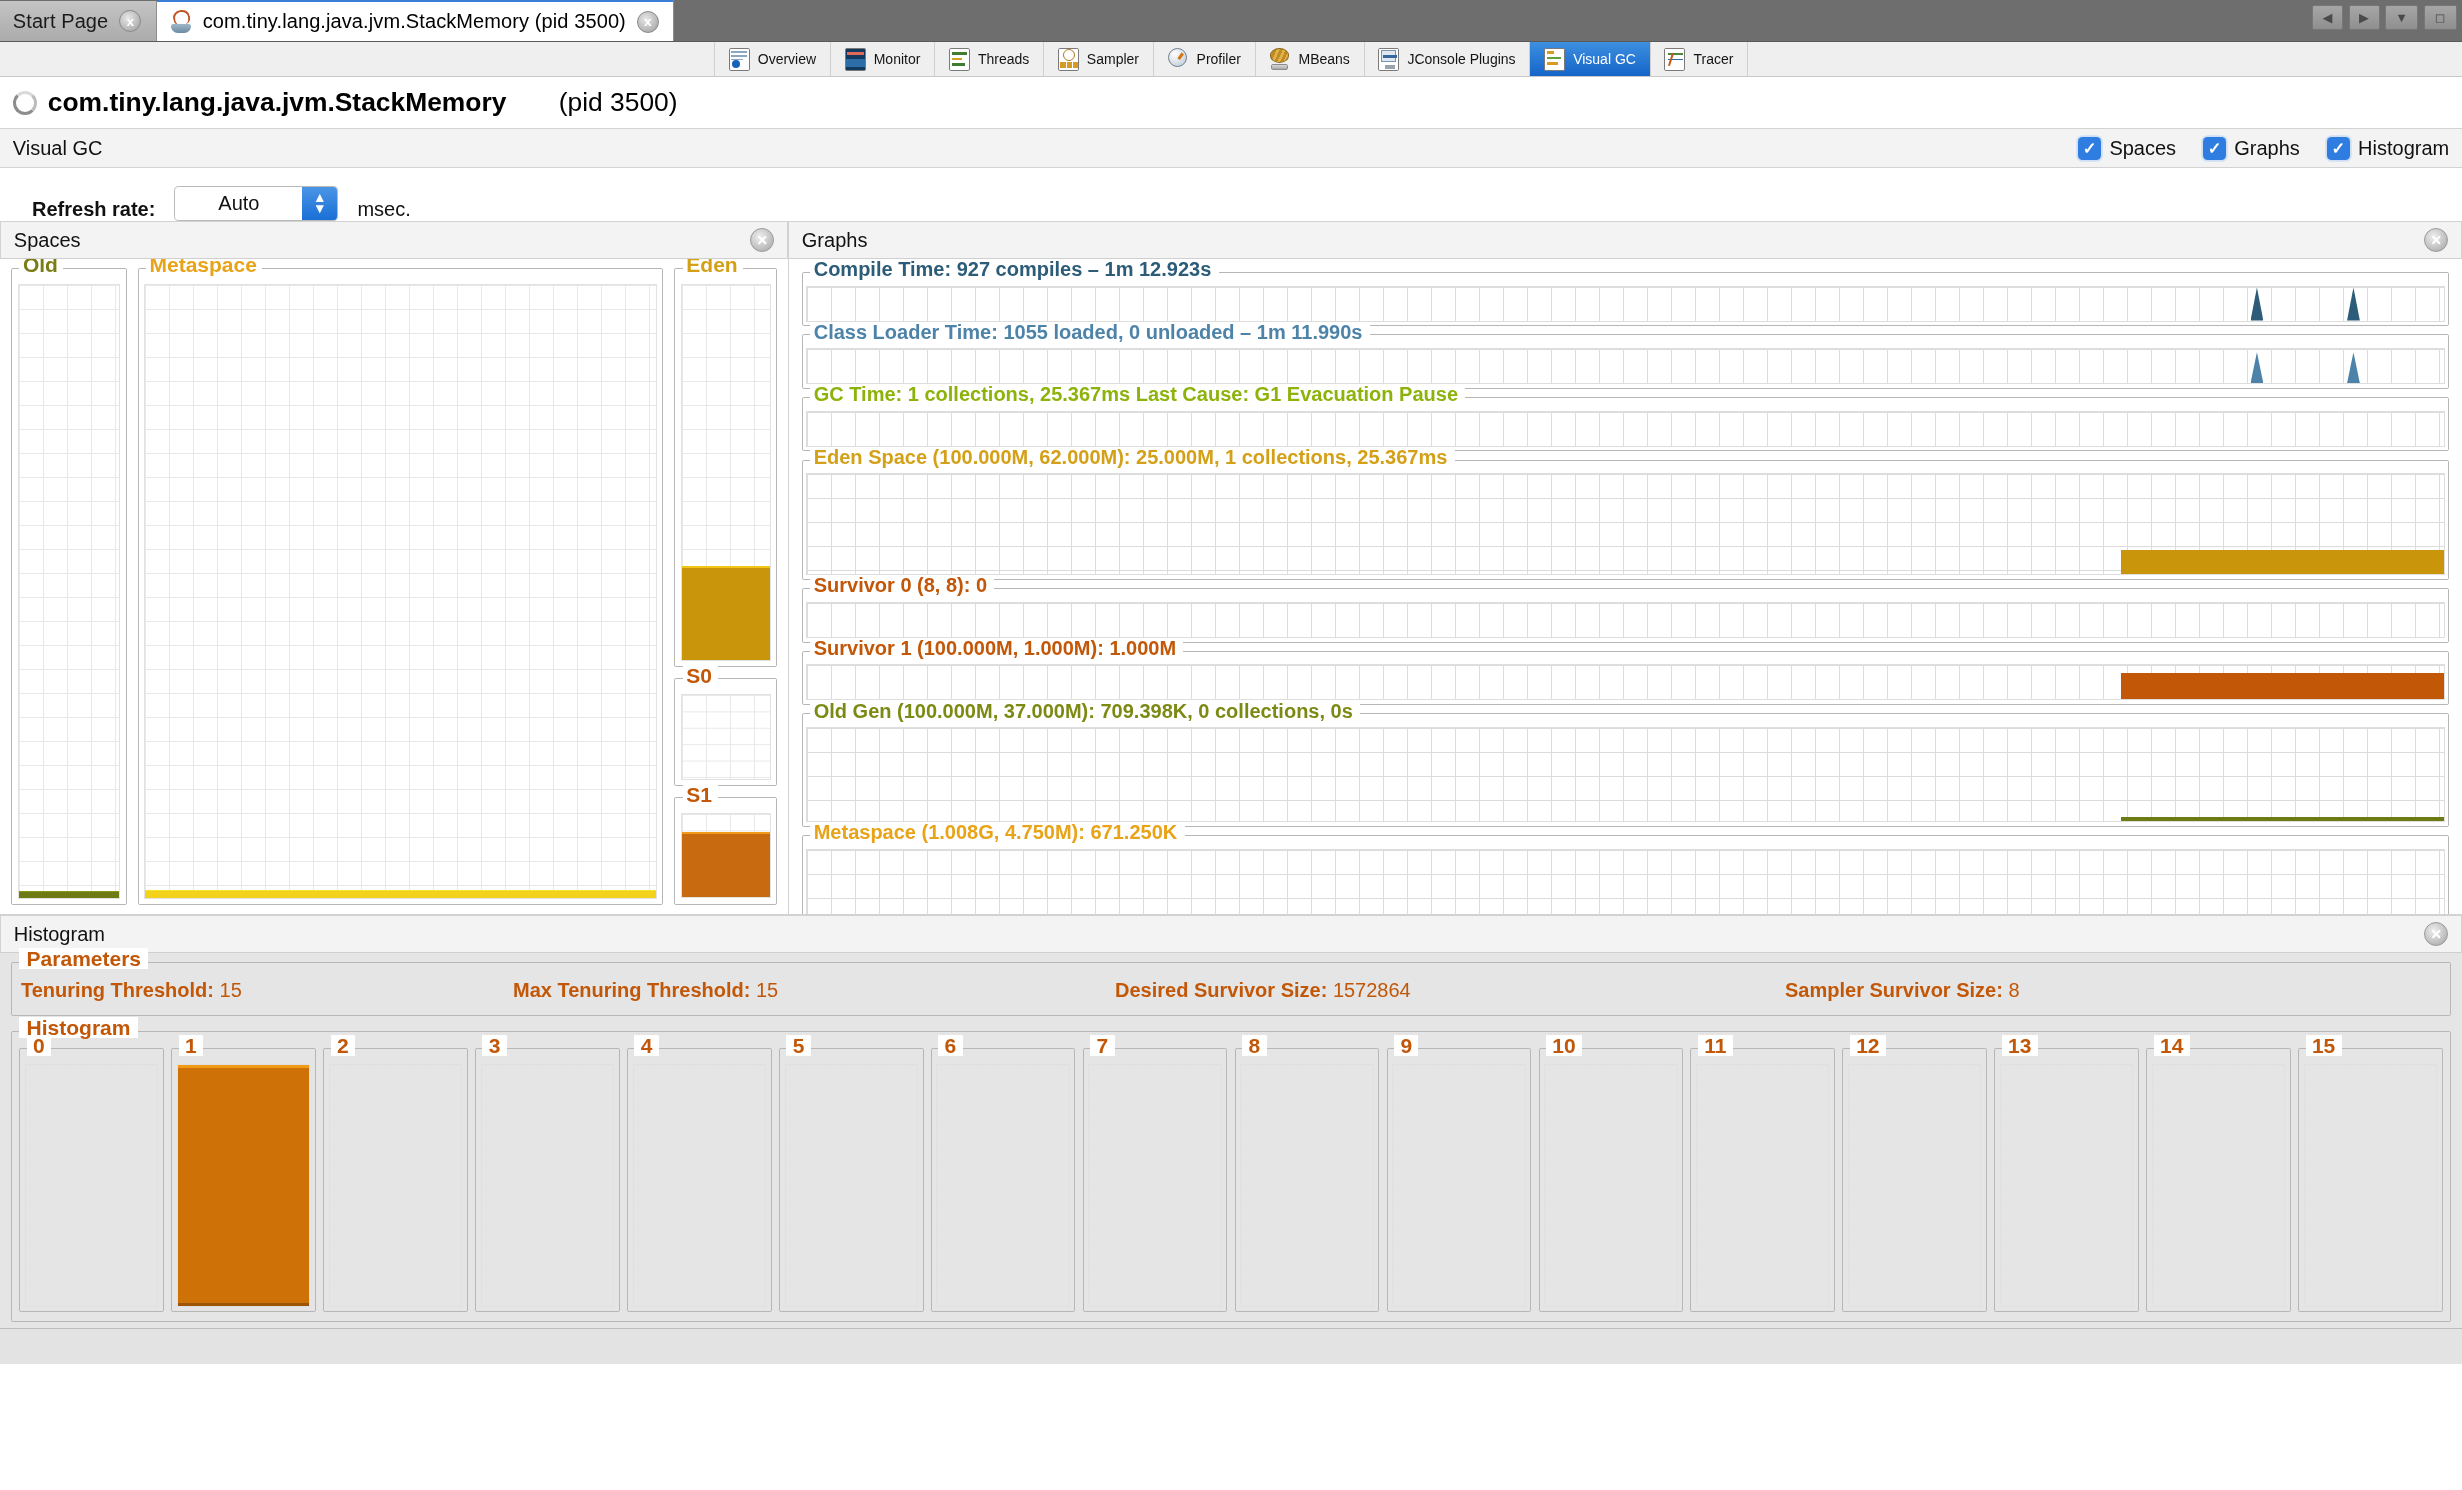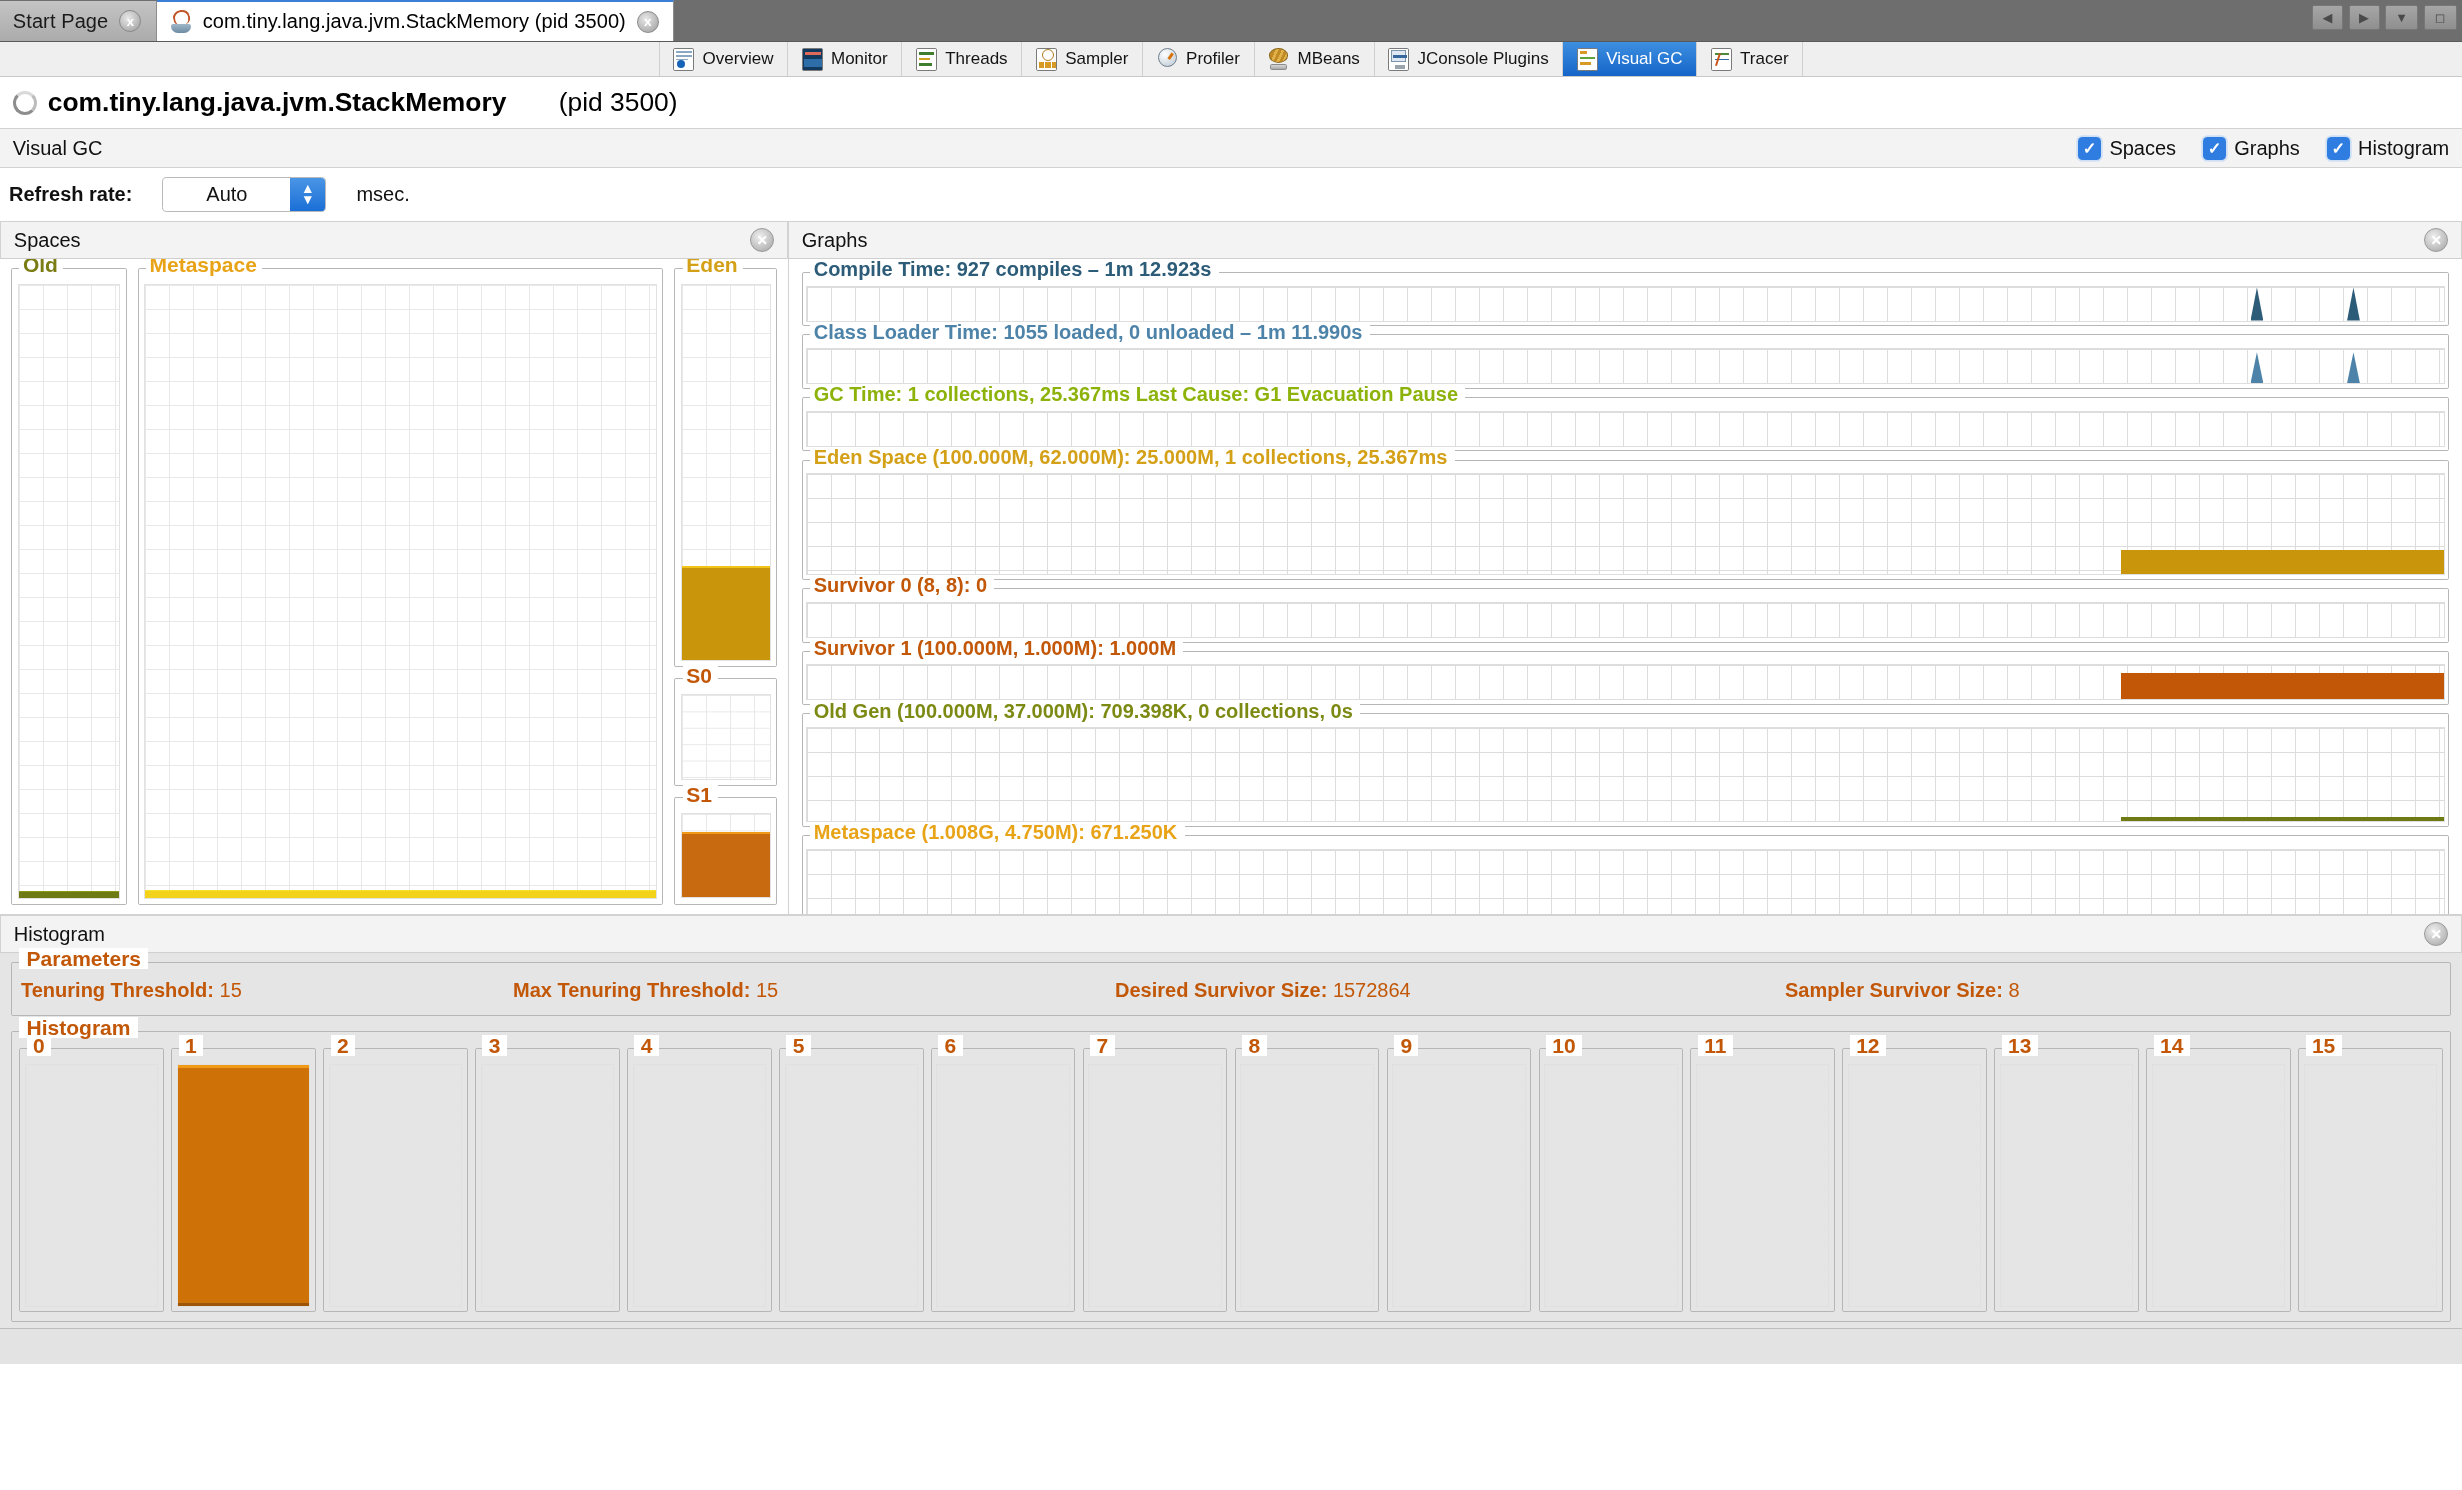--- a/index.html
+++ b/index.html
@@ -31,21 +31,21 @@
   .wbtn{ width:31px;height:25.5px; background:linear-gradient(#a6a6a6,#8f8f8f);
      border:0.9px solid #777; border-radius:1.8px; display:flex;align-items:center;
      justify-content:center; color:#4a4a4a; font-size:12.8px;}
   .wbtn.wide{ width:33px;}
 
   
   .viewbar{ height:35px; background:#efefef; border-bottom:0.9px solid #c8c8c8;
      display:flex; justify-content:center; align-items:stretch;}
   .viewtabs{ display:flex; align-items:stretch; border-left:0.9px solid #cfcfcf;}
   .vtab{ display:flex; align-items:center; gap:8.2px; padding:0 13.7px;
-     border-right:0.9px solid #cfcfcf; font-size:17px; color:#141414; white-space:nowrap;}
+     border-right:0.9px solid #cfcfcf; font-size:14px; color:#141414; white-space:nowrap;}
   .vtab.sel{ background:linear-gradient(#3d8fe0,#1565c9); color:#fff; }
   .vico{ width:21px;height:23px; border:0.9px solid #7a7a7a; background:#fff;
      position:relative; border-radius:1.8px; overflow:hidden; flex:0 0 auto;}
   .vico i{ position:absolute; display:block; }
   .ico-overview i:nth-child(1){left:1.8px;top:2.7px;right:1.8px;height:1.8px;background:#8aa7c4;}
   .ico-overview i:nth-child(2){left:1.8px;top:6.4px;right:1.8px;height:1.8px;background:#8aa7c4;}
   .ico-overview i:nth-child(3){left:1.8px;top:10px;right:5.5px;height:1.8px;background:#8aa7c4;}
   .ico-overview i:nth-child(4){left:2.7px;bottom:1.8px;width:8.2px;height:8.2px;border-radius:50%;background:#1763b8;}
   .ico-monitor{background:#123a5e;}
   .ico-monitor i:nth-child(1){left:0.9px;bottom:2.7px;width:19px;height:8.2px;background:#2d6ea8;}
@@ -91,21 +91,21 @@
      border-bottom:0.9px solid #d2d2d2; display:flex; align-items:center;
      padding:0 12.8px; justify-content:space-between; }
   .vgcbar .lbl{ font-size:20px; color:#111; }
   .cbgroup{ display:flex; gap:27px; align-items:center; }
   .cbitem{ display:flex; align-items:center; gap:8.2px; font-size:20px; color:#111; }
   .cbox{ width:23px;height:23px; border-radius:4.6px; background:#2f7de1;
      display:flex; align-items:center; justify-content:center; color:#fff;
      font-size:16.4px; font-weight:bold; box-shadow:0 0 0 1.8px #cfe0f5; flex:0 0 auto;}
 
   
-  .refreshrow{ height:53px; display:flex; align-items:center; padding:0 9px; gap:30px;
+  .refreshrow{ height:53px; display:flex; align-items:flex-end; padding:0 32px; gap:19px;
      background:#fff;}
   .rlabel{ font-size:20px; font-weight:bold; color:#111; }
   .spin{ display:flex; width:164px; height:35px; border:0.9px solid #b9b9b9;
      border-radius:4.6px; overflow:hidden; background:#fff; }
   .spinval{ flex:1; display:flex; align-items:center; justify-content:center;
      font-size:20px; color:#111;}
   .spinbtns{ width:35px; background:linear-gradient(#4a95e6,#1a6fd6); color:#fff;
      display:flex; flex-direction:column; align-items:center; justify-content:center;
      line-height:.8; font-size:13.7px;}
   .runit{ font-size:20px; color:#111; }

